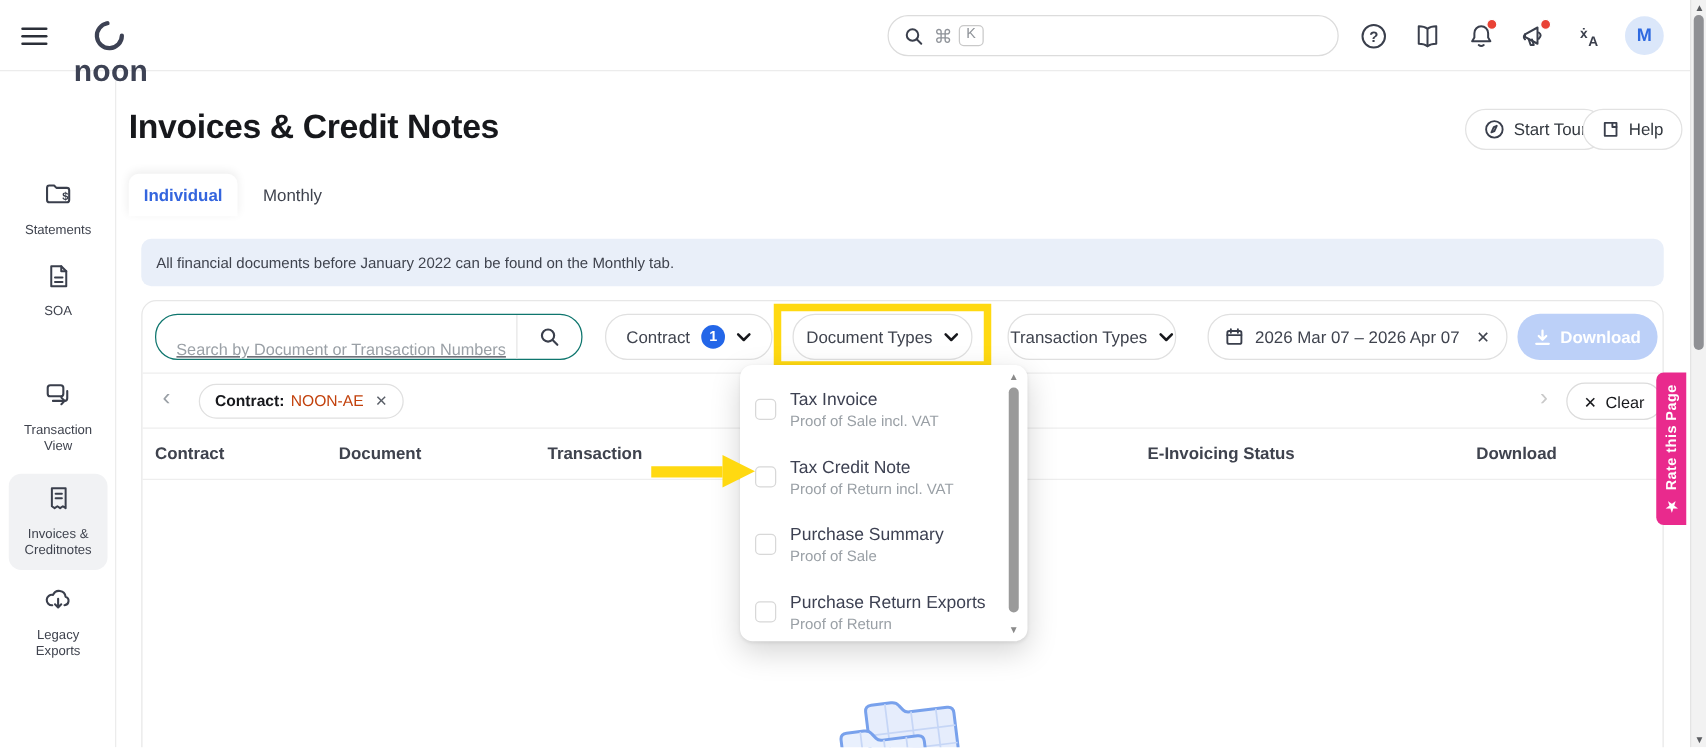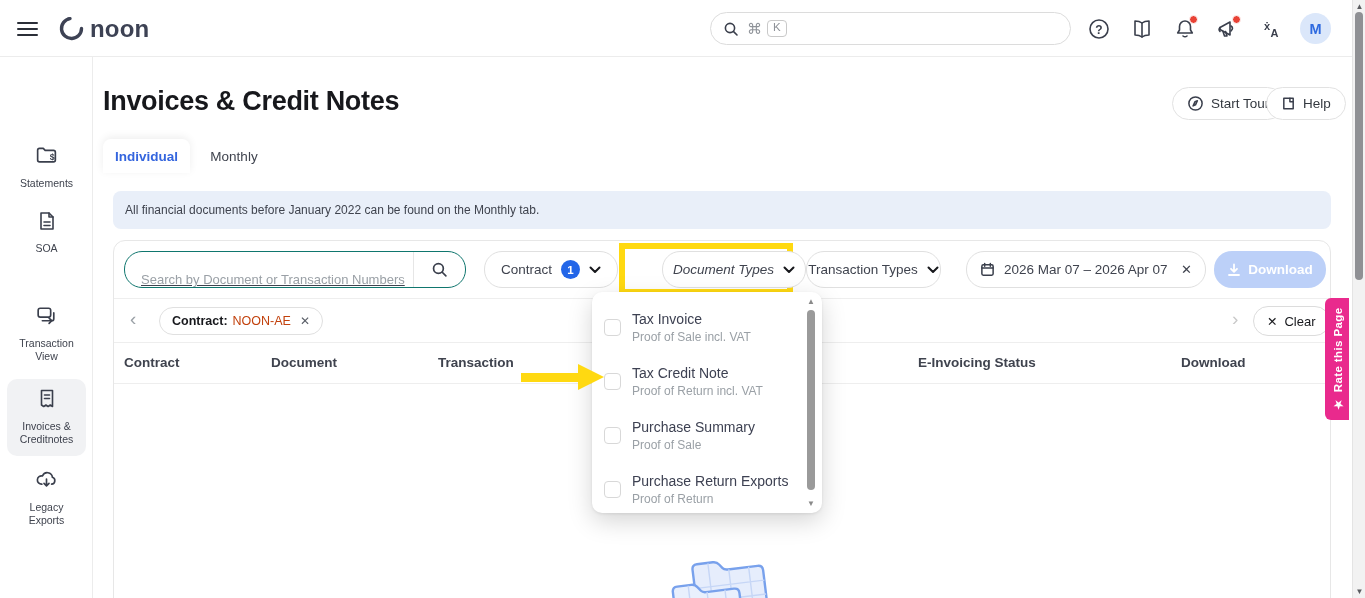--- a/index.html
+++ b/index.html
@@ -4,21 +4,21 @@
 <style>
   * { margin:0; padding:0; box-sizing:border-box; }
   html,body { background:#fff; }
   body { font-family:"Liberation Sans", sans-serif; color:#3f434e; }
   .screen { position:relative; width:1365px; height:598px; background:#fff; overflow:hidden; }
 
   
   .topbar { position:absolute; left:0; top:0; width:1365px; height:57px; background:#fff; border-bottom:1px solid #ececec; z-index:20; }
   .hamburger { position:absolute; left:17px; top:22px; width:21px; height:14px; background:none; border:none; cursor:pointer; }
   .hamburger span { display:block; width:21px; height:2.4px; background:#2b2f38; border-radius:2px; margin-bottom:3.4px; }
-  .logo { position:absolute; left:56px; top:13px; display:flex; align-items:center; }
+  .logo { position:absolute; left:56px; top:13px; display:flex; align-items:center;flex-direction:column; }
   .logo-text { font-size:24px; font-weight:bold; color:#3d4254; letter-spacing:.2px; margin-left:3px; }
   .gsearch { position:absolute; left:710px; top:12px; width:361px; height:33px; border:1px solid #dcdcdc; border-radius:17px; display:flex; align-items:center; padding:0 10px 0 12px; background:#fff; }
   .gsearch input { flex:1; border:none; outline:none; font-size:13px; color:#444; background:transparent; font-family:inherit; }
   .gsearch input::placeholder { color:#757575; }
   .cmd { font-family:"DejaVu Sans", sans-serif; font-size:15px; color:#8f9399; margin-right:5px; }
   .keycap { border:1px solid #c9c9c9; border-radius:4px; font-size:11.5px; color:#8f9399; padding:1px 5px 2px; line-height:1; }
   .tbicon { position:absolute; top:15px; width:28px; height:28px; display:flex; align-items:center; justify-content:center; background:none; border:none; cursor:pointer; }
   .tbicon svg { display:block; }
   .dot { position:absolute; right:1px; top:0; width:9px; height:9px; border-radius:50%; background:#e94235; border:1.5px solid #fff; }
   .avatar { position:absolute; left:1300px; top:13px; width:31px; height:31px; border-radius:50%; background:#dbe7fa; color:#2e6ae0; font-weight:bold; font-size:14.5px; display:flex; align-items:center; justify-content:center; cursor:pointer; border:none; }
@@ -45,21 +45,21 @@
   
   .card { position:absolute; left:113px; top:240px; width:1218px; height:500px; background:#fff; border:1px solid #e7e7e7; border-radius:12px 12px 0 0; }
   .f-search { position:absolute; left:10px; top:10px; width:342px; height:37px; border:1px solid #0f766e; border-radius:18px; display:flex; align-items:flex-end; overflow:hidden;text-decoration:underline; }
   .f-search input { flex:1; border:none; outline:none; font-size:13px; color:#444; padding-left:16px; background:transparent; font-family:inherit; }
   .f-search input::placeholder { color:#9aa0a6; }
   .f-search .mag-zone { width:52px; height:100%; border-left:1px solid #e6e6e6; display:flex; align-items:center; justify-content:center; cursor:pointer; }
   .fpill { position:absolute; top:10px; height:37px; border:1px solid #e0e0e0; border-radius:18px; background:#fff; display:flex; align-items:center; justify-content:center; gap:9px; font-size:13.5px; color:#3f434e; font-family:inherit; cursor:pointer; }
   .f-contracts { left:370px; width:134px; }
   .badge { width:19px; height:19px; border-radius:50%; background:#2366e8; color:#fff; font-size:11.5px; font-weight:bold; display:flex; align-items:center; justify-content:center; }
   .hl-box { position:absolute; left:505px; top:2px; width:174px; height:52px; border:6px solid #ffd911; z-index:3; pointer-events:none; }
-  .f-doctypes { left:548px; width:144px; z-index:4;font-style:italic; }
+  .f-doctypes { left:520px; width:144px; z-index:4; }
   .f-transtypes { left:692px; width:135px; }
   .f-date { left:852px; width:240px; justify-content:flex-start; padding:0 13px; gap:9px; }
   .f-date .dtext { flex:1; }
   .f-date .x { font-size:13px; color:#3f434e; cursor:pointer; }
   .f-download { position:absolute; left:1100px; top:10px; width:112px; height:37px; border:none; border-radius:18px; background:#bcd0f8; color:#fff; font-weight:bold; font-size:13.5px; display:flex; align-items:center; justify-content:center; gap:7px; font-family:inherit; cursor:default; }
 
   .chip-row { position:absolute; left:0; top:57px; width:1216px; height:45px; border-top:1px solid #eeeeee; border-bottom:1px solid #eeeeee; }
   .nav-arrow { position:absolute; top:9px; font-size:19px; background:none; border:none; cursor:pointer; font-family:inherit; }
   .nav-left { left:16px; color:#9aa0a6; }
   .nav-right { left:1118px; color:#c9c9c9; }

